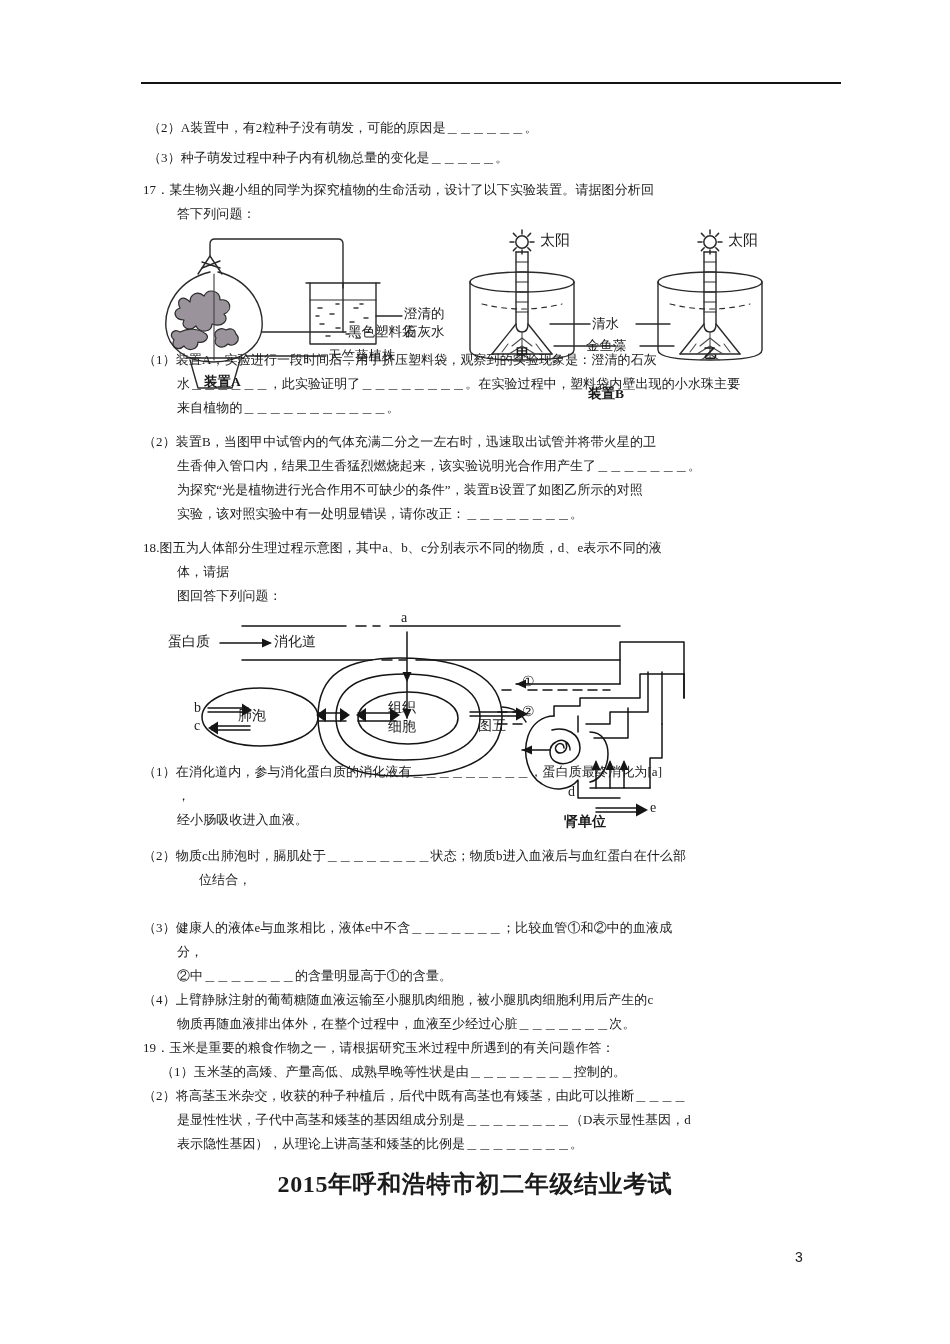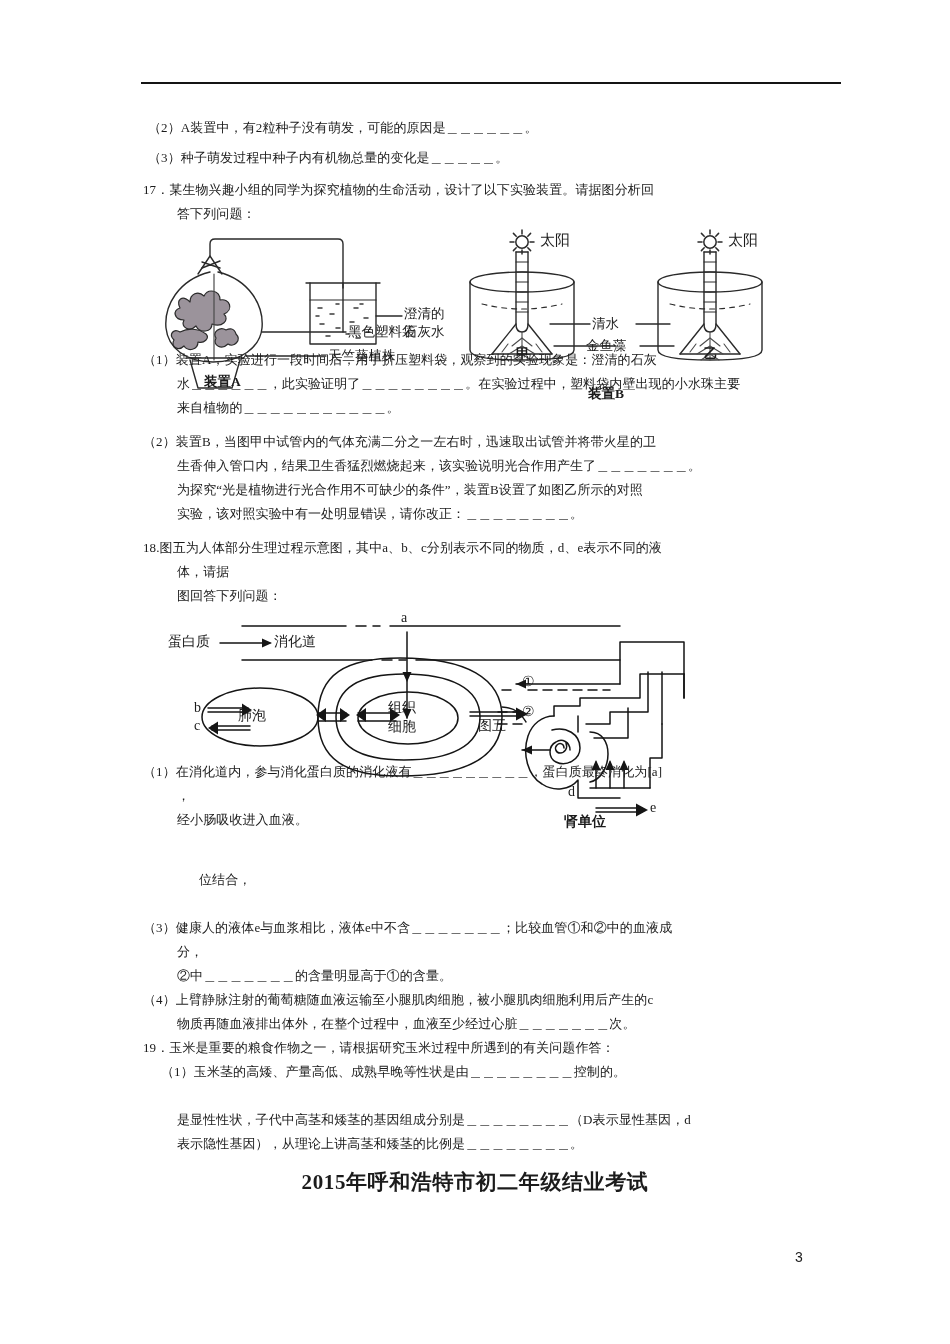--- a/index.html
+++ b/index.html
@@ -29,21 +29,21 @@
 
   
   .pageno{
     position:absolute;left:795px;top:1249px;
     font-size:14px;font-family:"Liberation Sans",sans-serif;
   }
 
   
   .footer-title{
     position:absolute;left:0;right:0;top:1168px;text-align:center;
-    font-size:21px;font-weight:bold;letter-spacing:.6px;
+    font-size:24px;font-weight:bold;letter-spacing:.6px;
   }
 
   
   .fig1{position:absolute;left:150px;top:228px;width:700px;height:175px;}
   .fig1 svg{display:block;}
   .lbl{
     position:absolute;font-size:13.5px;line-height:16px;white-space:pre;
     font-family:"Liberation Serif","DejaVu Serif",serif;
   }
   .lbl.b{font-weight:bold;}
@@ -305,30 +305,32 @@
     <span class="lbl2" style="left:372px;top:92px;">②</span>
     <span class="lbl2" style="left:418px;top:172px;">d</span>
     <span class="lbl2" style="left:500px;top:188px;">e</span>
     <span class="lbl2 lbl b" style="left:414px;top:202px;font-weight:bold;">肾单位</span>
   </div>
 
   <div class="ln" style="left:143px;top:762px;">（1）在消化道内，参与消化蛋白质的消化液有＿＿＿＿＿＿＿＿＿，蛋白质最终消化为[a]</div>
   <div class="ln" style="left:177px;top:786px;">，</div>
   <div class="ln" style="left:177px;top:810px;">经小肠吸收进入血液。</div>
 
+  <div class="ln" style="left:143px;top:846px;">（2）物质c出肺泡时，膈肌处于＿＿＿＿＿＿＿＿状态；物质b进入血液后与血红蛋白在什么部</div>
   <div class="ln" style="left:177px;top:870px;margin-left:22px;">位结合，</div>
 
   <div class="ln" style="left:143px;top:918px;">（3）健康人的液体e与血浆相比，液体e中不含＿＿＿＿＿＿＿；比较血管①和②中的血液成</div>
   <div class="ln" style="left:177px;top:942px;">分，</div>
   <div class="ln" style="left:177px;top:966px;">②中＿＿＿＿＿＿＿的含量明显高于①的含量。</div>
 
   <div class="ln" style="left:143px;top:990px;">（4）上臂静脉注射的葡萄糖随血液运输至小腿肌肉细胞，被小腿肌肉细胞利用后产生的c</div>
   <div class="ln" style="left:177px;top:1014px;">物质再随血液排出体外，在整个过程中，血液至少经过心脏＿＿＿＿＿＿＿次。</div>
 
   <div class="ln" style="left:143px;top:1038px;">19．玉米是重要的粮食作物之一，请根据研究玉米过程中所遇到的有关问题作答：</div>
   <div class="ln" style="left:143px;top:1062px;margin-left:18px;">（1）玉米茎的高矮、产量高低、成熟早晚等性状是由＿＿＿＿＿＿＿＿控制的。</div>
+  <div class="ln" style="left:143px;top:1086px;">（2）将高茎玉米杂交，收获的种子种植后，后代中既有高茎也有矮茎，由此可以推断＿＿＿＿</div>
   <div class="ln" style="left:177px;top:1110px;">是显性性状，子代中高茎和矮茎的基因组成分别是＿＿＿＿＿＿＿＿（D表示显性基因，d</div>
   <div class="ln" style="left:177px;top:1134px;">表示隐性基因），从理论上讲高茎和矮茎的比例是＿＿＿＿＿＿＿＿。</div>
 
   <div class="footer-title">2015年呼和浩特市初二年级结业考试</div>
   <div class="pageno">3</div>
 
 </div>
 
 </body></html>

